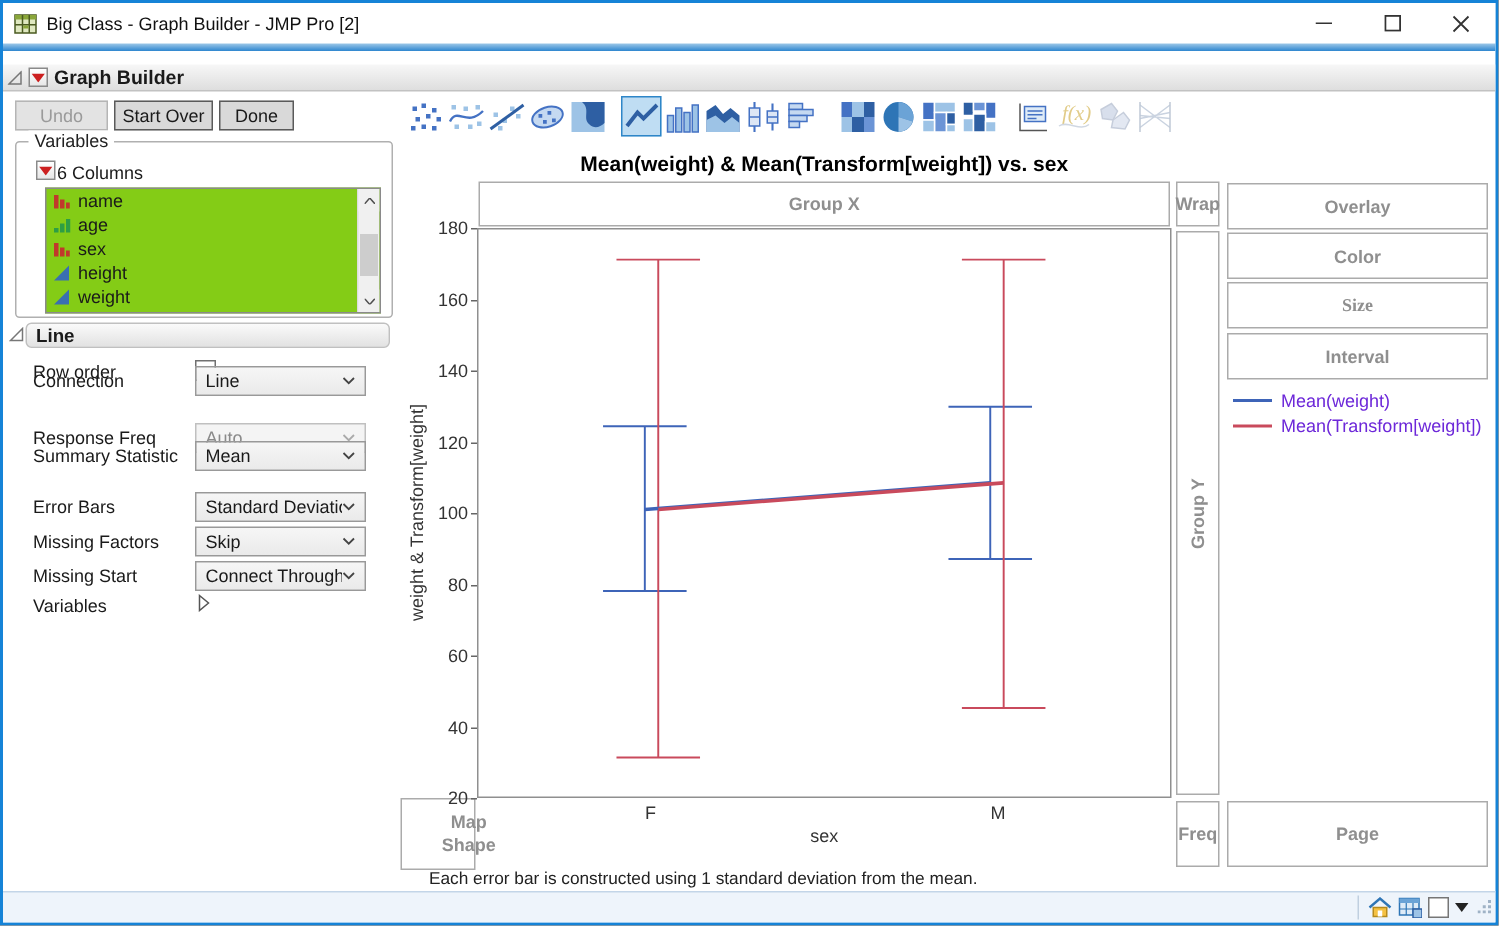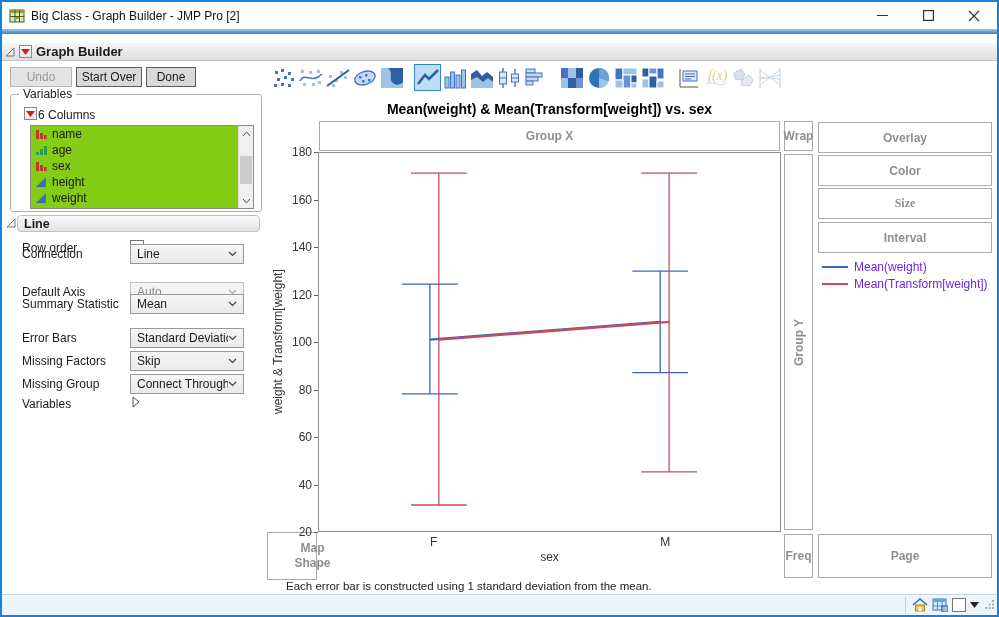--- a/index.html
+++ b/index.html
@@ -415,21 +415,21 @@
         <span class="dd">
           <span class="val">Line</span>
           <span style="display:flex;">
             <svg width="9" height="6">
               <path d="M1,1 L4.5,4.5 L8,1" stroke="#444" fill="none" stroke-width="1.2"></path>
             </svg>
           </span>
         </span>
       </div>
       <div class="prop-row" style="top: 280px;">
-        <span class="prop-label">Default Axis</span>
+        <span class="prop-label">Response Freq</span>
         <span class="dd off">
           <span class="val">Auto</span>
           <span style="display:flex;">
             <svg width="9" height="6">
               <path d="M1,1 L4.5,4.5 L8,1" stroke="#aaa" fill="none" stroke-width="1.2"></path>
             </svg>
           </span>
         </span>
       </div>
       <div class="prop-row" style="top: 292px;">
@@ -459,21 +459,21 @@
         <span class="dd">
           <span class="val">Skip</span>
           <span style="display:flex;">
             <svg width="9" height="6">
               <path d="M1,1 L4.5,4.5 L8,1" stroke="#444" fill="none" stroke-width="1.2"></path>
             </svg>
           </span>
         </span>
       </div>
       <div class="prop-row" style="top: 372px;">
-        <span class="prop-label">Missing Group</span>
+        <span class="prop-label">Missing Start</span>
         <span class="dd">
           <span class="val">Connect Through</span>
           <span style="display:flex;">
             <svg width="9" height="6">
               <path d="M1,1 L4.5,4.5 L8,1" stroke="#444" fill="none" stroke-width="1.2"></path>
             </svg>
           </span>
         </span>
       </div>
       <div class="prop-row" style="top: 392px;">

